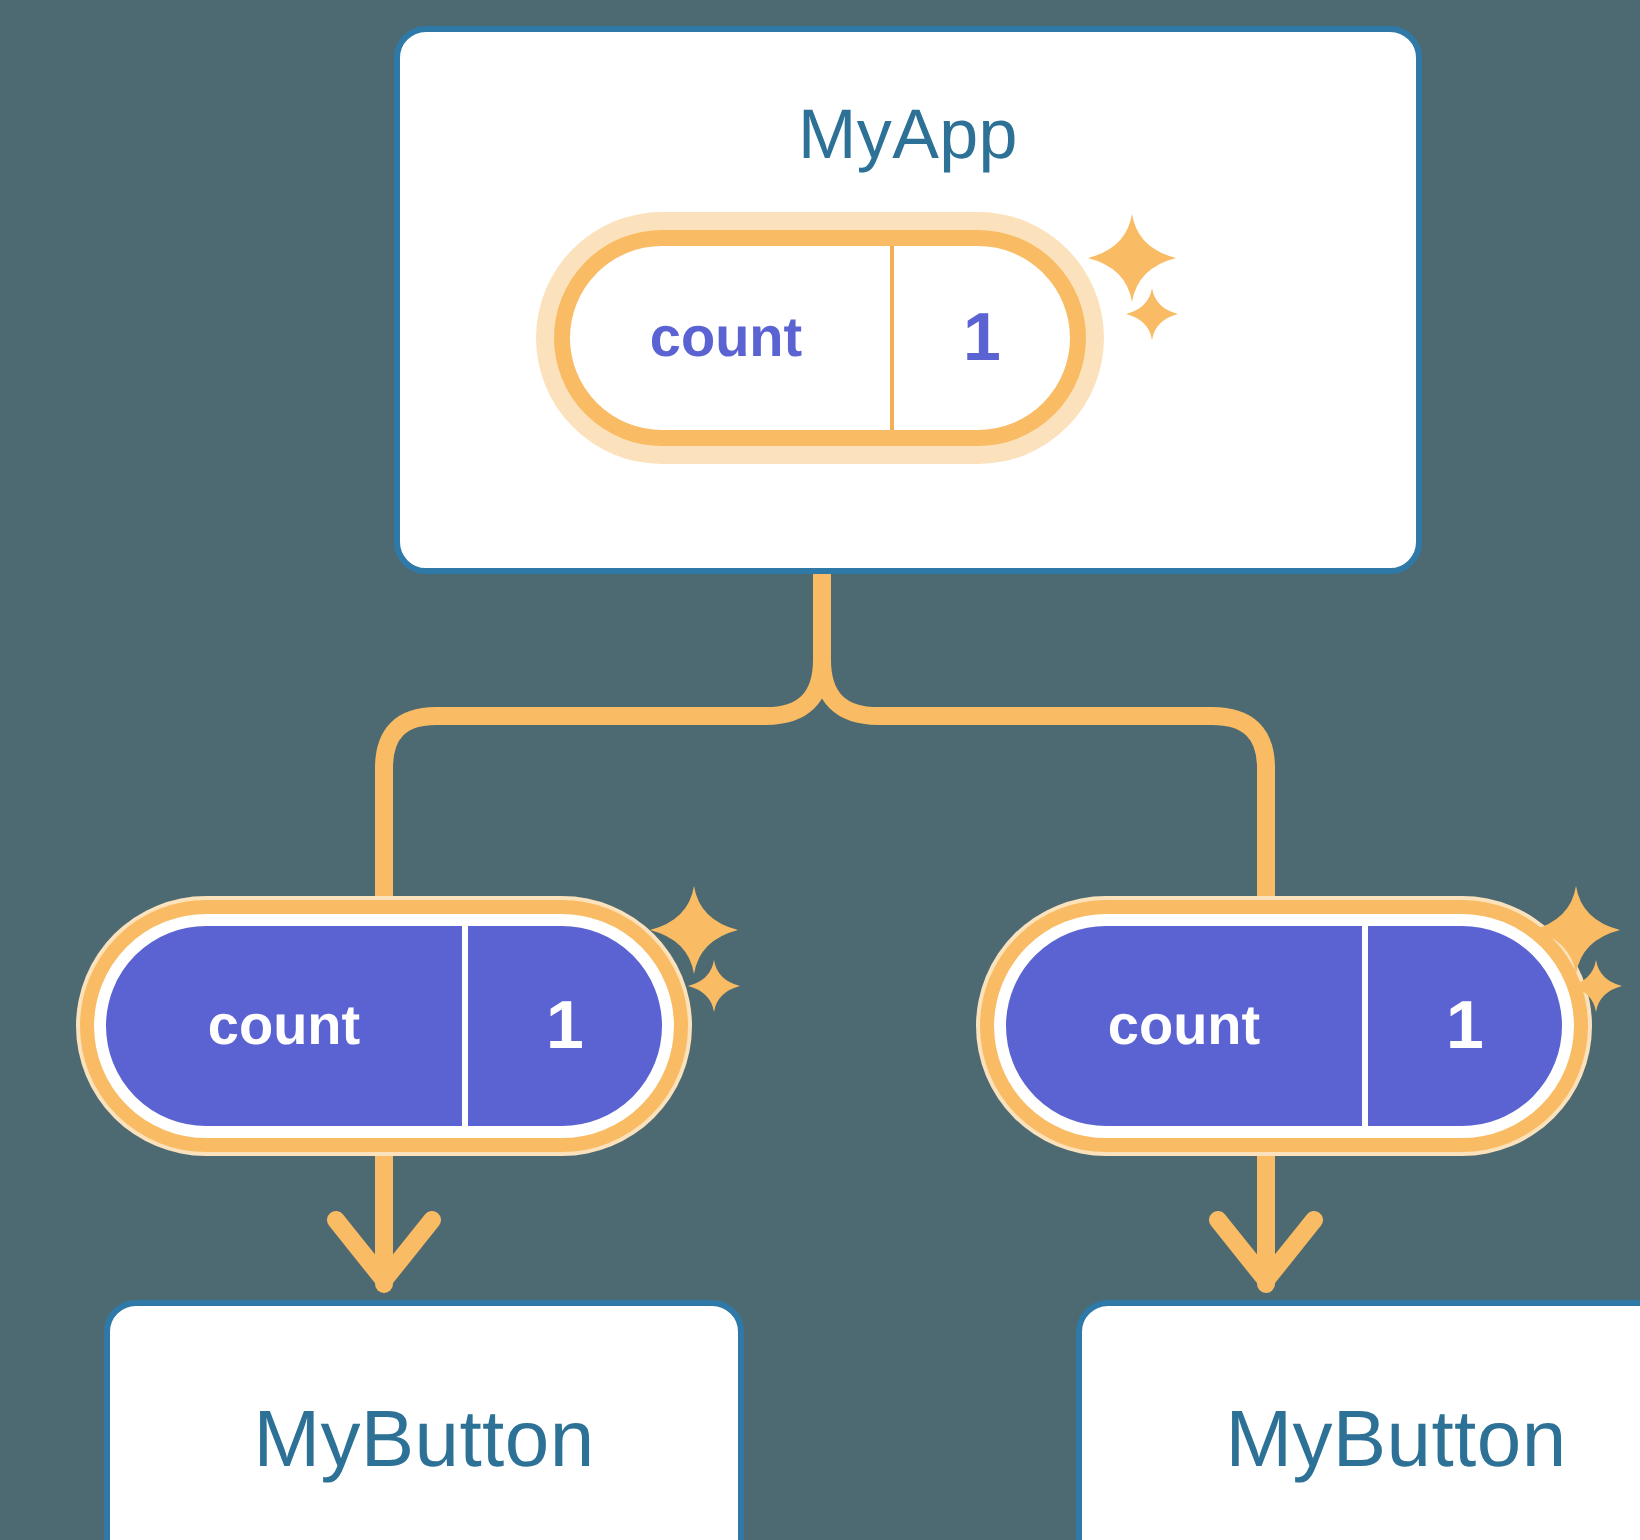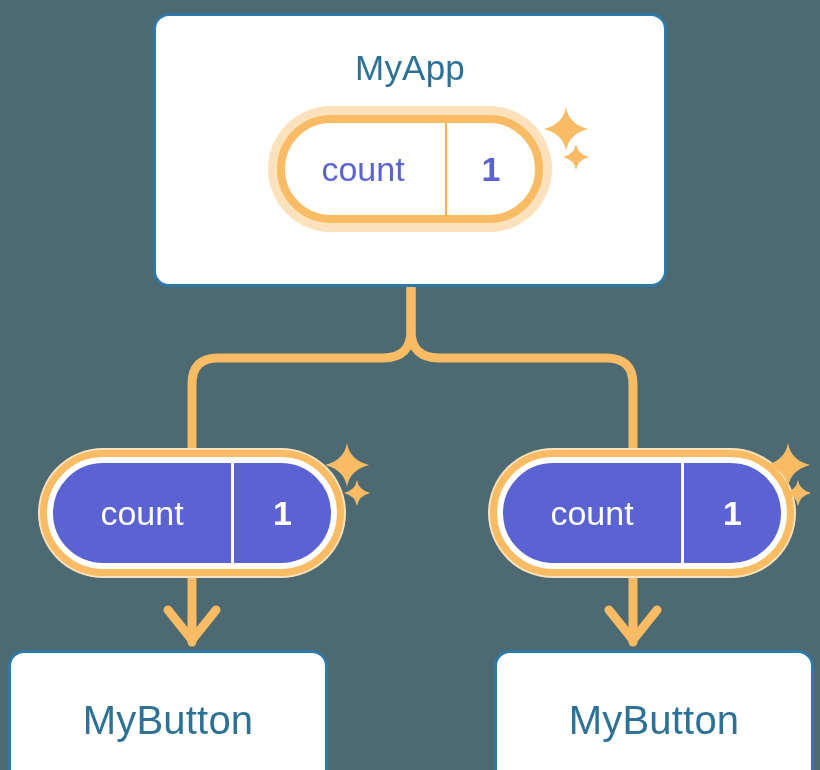--- a/index.html
+++ b/index.html
@@ -32,20 +32,21 @@
   
   .card {
     position: absolute;
     background: #ffffff;
     border: 3px solid #2f79a8;
     border-radius: 16px;
     box-sizing: border-box;
     display: flex;
     flex-direction: column;
     align-items: center;
+    margin-left: 44px;
   }
   .card-title {
     color: #2d7296;
     font-size: 35px;
     font-weight: 400;
     letter-spacing: 0.2px;
     white-space: nowrap;
   }
 
   #app-card {
@@ -85,22 +86,22 @@
     
     box-shadow: 0 0 0 9px #fbe2bc;
   }
   .pill-seg {
     display: flex;
     align-items: center;
     justify-content: center;
     box-sizing: border-box;
   }
   .pill-key {
-    font-size: 34px;
-    font-weight: 400;
+    font-size: 28px;
+    font-weight: 700;
   }
   .pill-val {
     font-size: 34px;
     font-weight: 700;
   }
 
   
   #pill-app {
     left: 277px;
     top: 115px;

